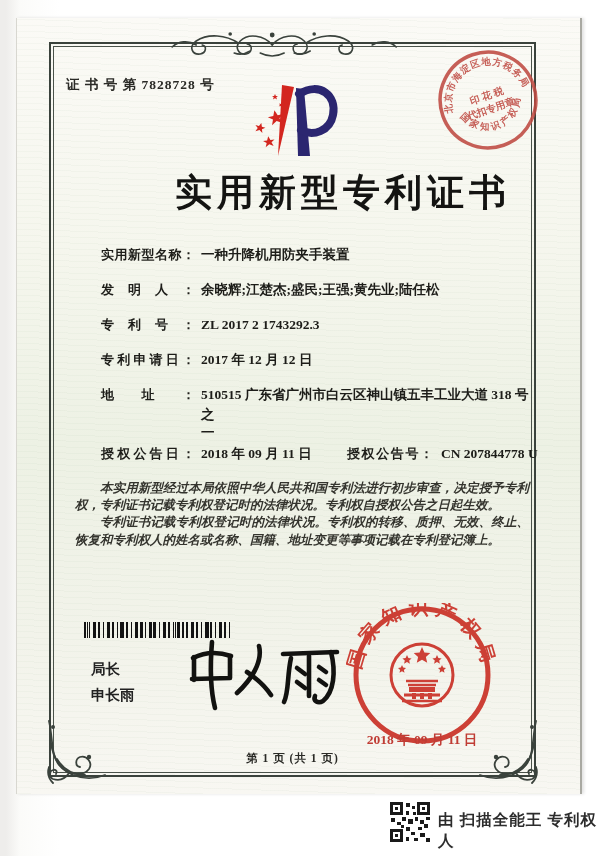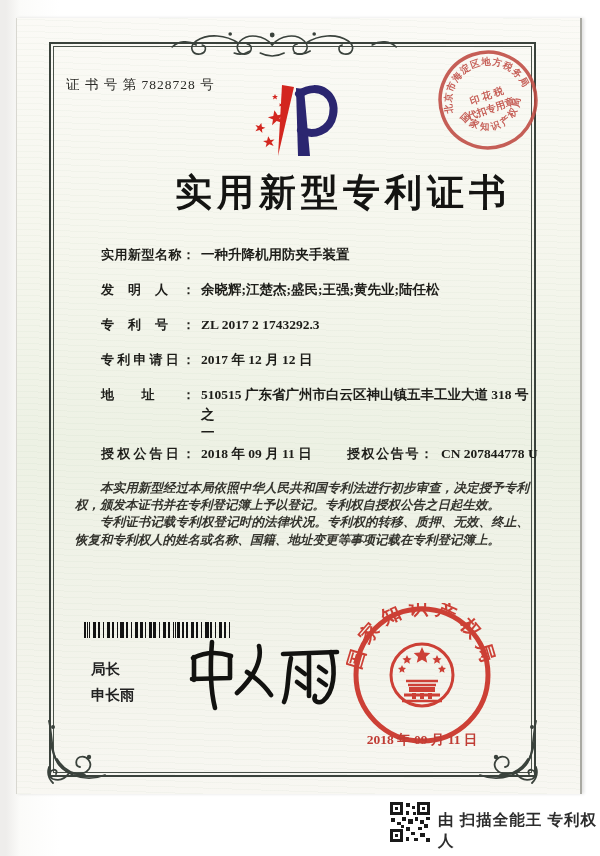--- a/index.html
+++ b/index.html
@@ -29,21 +29,21 @@
     content:''; position:absolute; inset:2px; border:1px solid #4a524a;
   }
   .ornament-top { position:absolute; left:50%; top:-17px; transform:translateX(-58%); }
   .flourish { position:absolute; width:74px; height:74px; }
   .flourish.bl { left:-12px; bottom:-14px; }
   .flourish.br { right:-12px; bottom:-14px; transform:scaleX(-1); }
 
   
   .cert-no {
     position:absolute; left:49px; top:58px;
-    font-size:13.5px; letter-spacing:1px; color:#2a2a26; font-weight:400;
+    font-size:13.5px; letter-spacing:1px; color:#2a2a26; font-weight:700;
   }
   .tax-seal { position:absolute; left:419px; top:30px; width:104px; height:104px;
     transform:rotate(-19deg); opacity:0.88; }
   .logo { position:absolute; left:219px; top:50px; width:130px; height:112px; }
   .title {
     position:absolute; left:32px; top:150px; width:588px;
     text-align:center; font-size:37px; font-weight:700; color:#141412;
     letter-spacing:5px; font-family:"Liberation Serif","DejaVu Serif",serif;
   }
 
@@ -192,21 +192,21 @@
     </div>
     <div class="frow">
       <span class="flabel">授权公告日：</span>
       <span class="fvalue">2018 年 09 月 11 日</span>
       <span class="grant-label">授权公告号：</span>
       <span class="grant-value">CN 207844778 U</span>
     </div>
   </div>
 
   <div class="paras">
-    <p>本实用新型经过本局依照中华人民共和国专利法进行初步审查，决定授予专利权，颁发本证书并在专利登记簿上予以登记。专利权自授权公告之日起生效。</p>
+    <p>本实用新型经过本局依照中华人民共和国专利法进行初步审查，决定授予专利权，专利证书记载专利权登记时的法律状况。专利权自授权公告之日起生效。</p>
     <p>专利证书记载专利权登记时的法律状况。专利权的转移、质押、无效、终止、恢复和专利权人的姓名或名称、国籍、地址变更等事项记载在专利登记簿上。</p>
   </div>
 
   <div class="barcode"></div>
 
   <div class="officer">
     <div>局长</div>
     <div>申长雨</div>
   </div>
 
@@ -247,20 +247,21 @@
         <path d="M58,92 h36" fill="none" stroke-width="3"></path>
         <rect x="66" y="90" width="4" height="6" stroke="none"></rect>
         <rect x="74" y="90" width="4" height="6" stroke="none"></rect>
         <rect x="82" y="90" width="4" height="6" stroke="none"></rect>
         <path d="M56,98 h40" fill="none" stroke-width="2.4"></path>
       </g>
       <text x="76" y="141" text-anchor="middle" font-size="13.5" font-weight="bold" fill="#b9241c">2018 年 09 月 11 日</text>
     </g>
   </svg>
 
+  <div class="page-footer">第 1 页 (共 1 页)</div>
 </div>
 
 <div class="scan-footer">
   <svg class="qr" width="44" height="44" viewBox="0 0 44 44">
     <rect width="44" height="44" fill="#fff"></rect>
     <g fill="#1a1a1a">
       <rect x="2" y="2" width="13" height="13"></rect>
         <rect x="29" y="2" width="13" height="13"></rect>
         <rect x="2" y="29" width="13" height="13"></rect>
       <rect x="5" y="5" width="7" height="7" fill="#fff"></rect>

